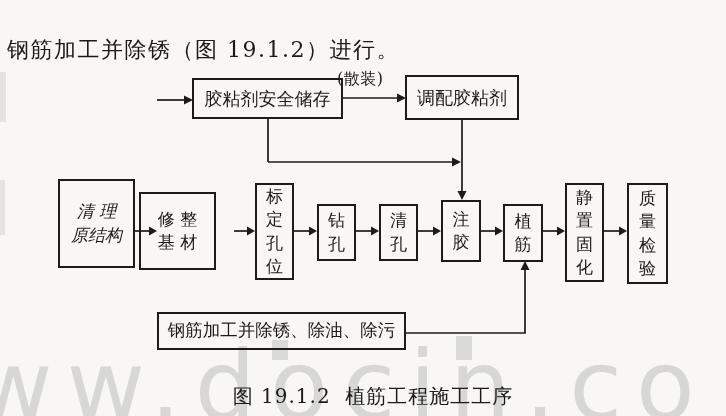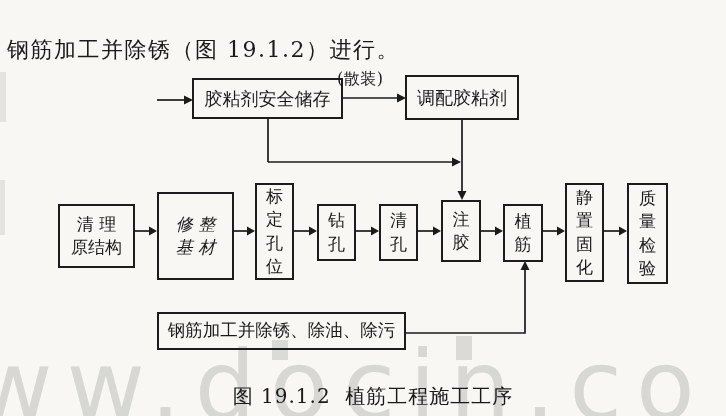--- a/index.html
+++ b/index.html
@@ -61,23 +61,23 @@
 
   <div class="watermark">ww.docin.co</div>
 
   <div class="clause clause-2">钢筋加工并除锈（图 19.1.2）进行。</div>
 
   <div class="fc-box h1" style="left:192px;top:78px;width:151px;height:41px;">胶粘剂安全储存</div>
   <div class="fc-box h1" style="left:405px;top:75px;width:114px;height:45px;">调配胶粘剂</div>
 
   <div class="flow-label" style="left:337px;top:69px;font-size:16px;">(散装)</div>
 
-  <div class="fc-box" style="left:58px;top:204px;width:77px;height:64px;">清 理
+  <div class="fc-box" style="left:58px;top:179px;width:77px;height:89px;font-style:italic;">清 理
 原结构</div>
-  <div class="fc-box" style="left:157px;top:192px;width:77px;height:88px;font-style:italic;">修 整
+  <div class="fc-box" style="left:139px;top:192px;width:77px;height:78px;">修 整
 基 材</div>
   <div class="fc-box" style="left:255px;top:183px;width:39px;height:97px;">标
 定
 孔
 位</div>
   <div class="fc-box" style="left:317px;top:204px;width:39px;height:57px;">钻
 孔</div>
   <div class="fc-box" style="left:379px;top:204px;width:39px;height:57px;">清
 孔</div>
   <div class="fc-box" style="left:441px;top:200px;width:40px;height:62px;">注

